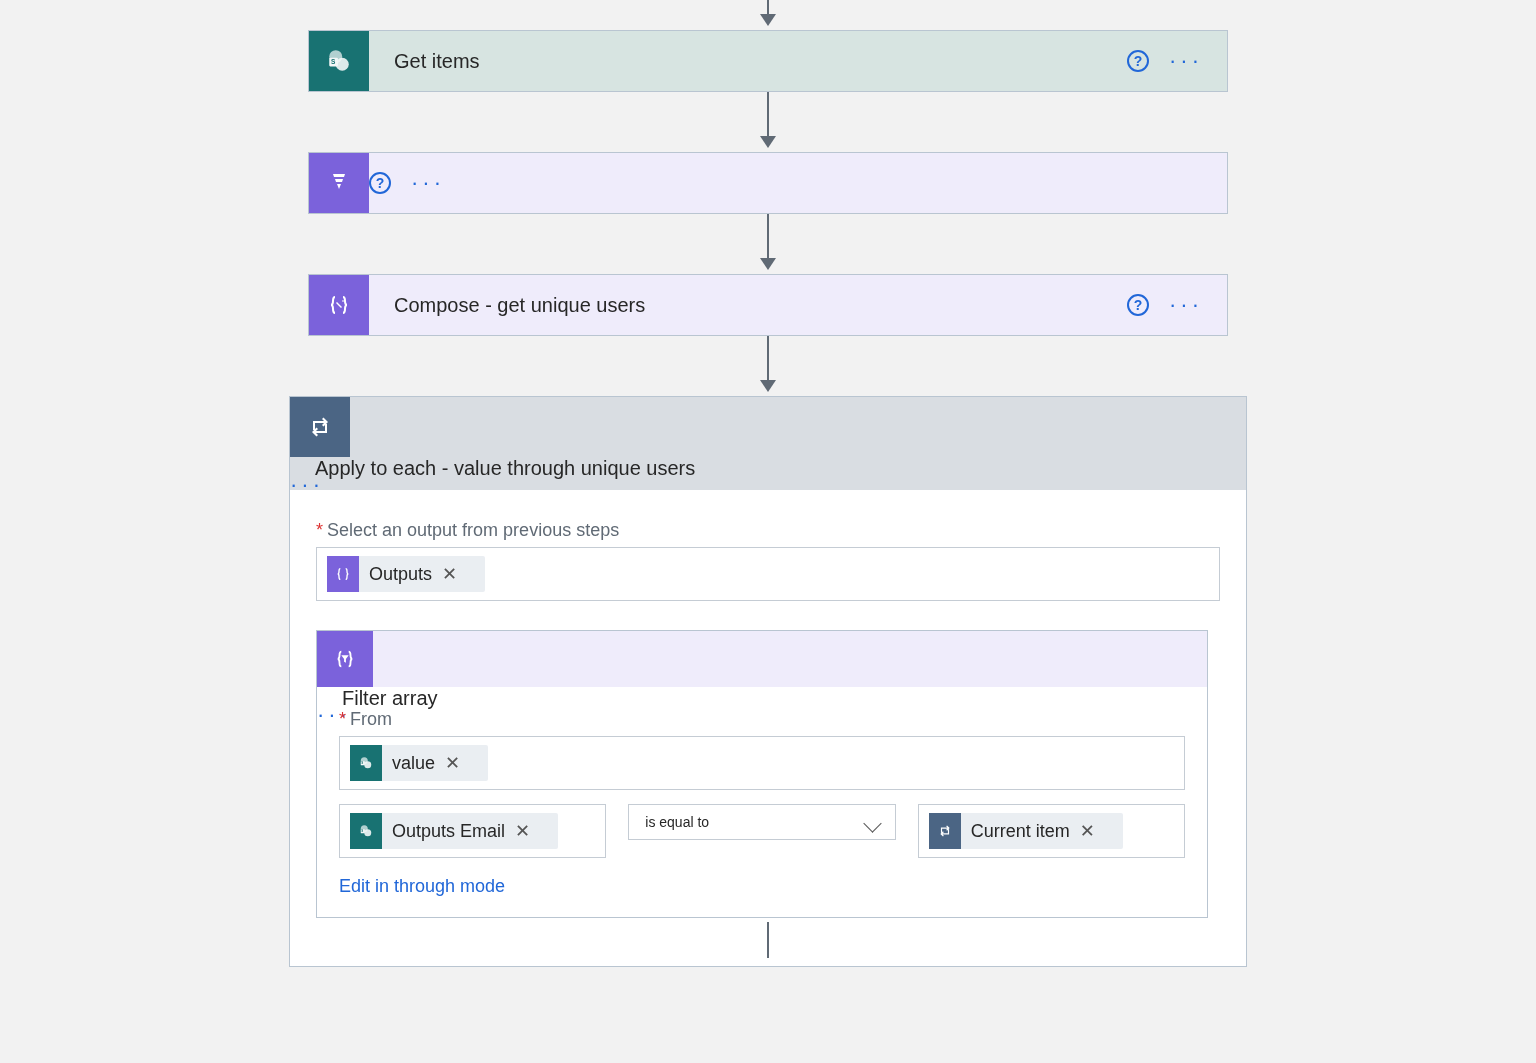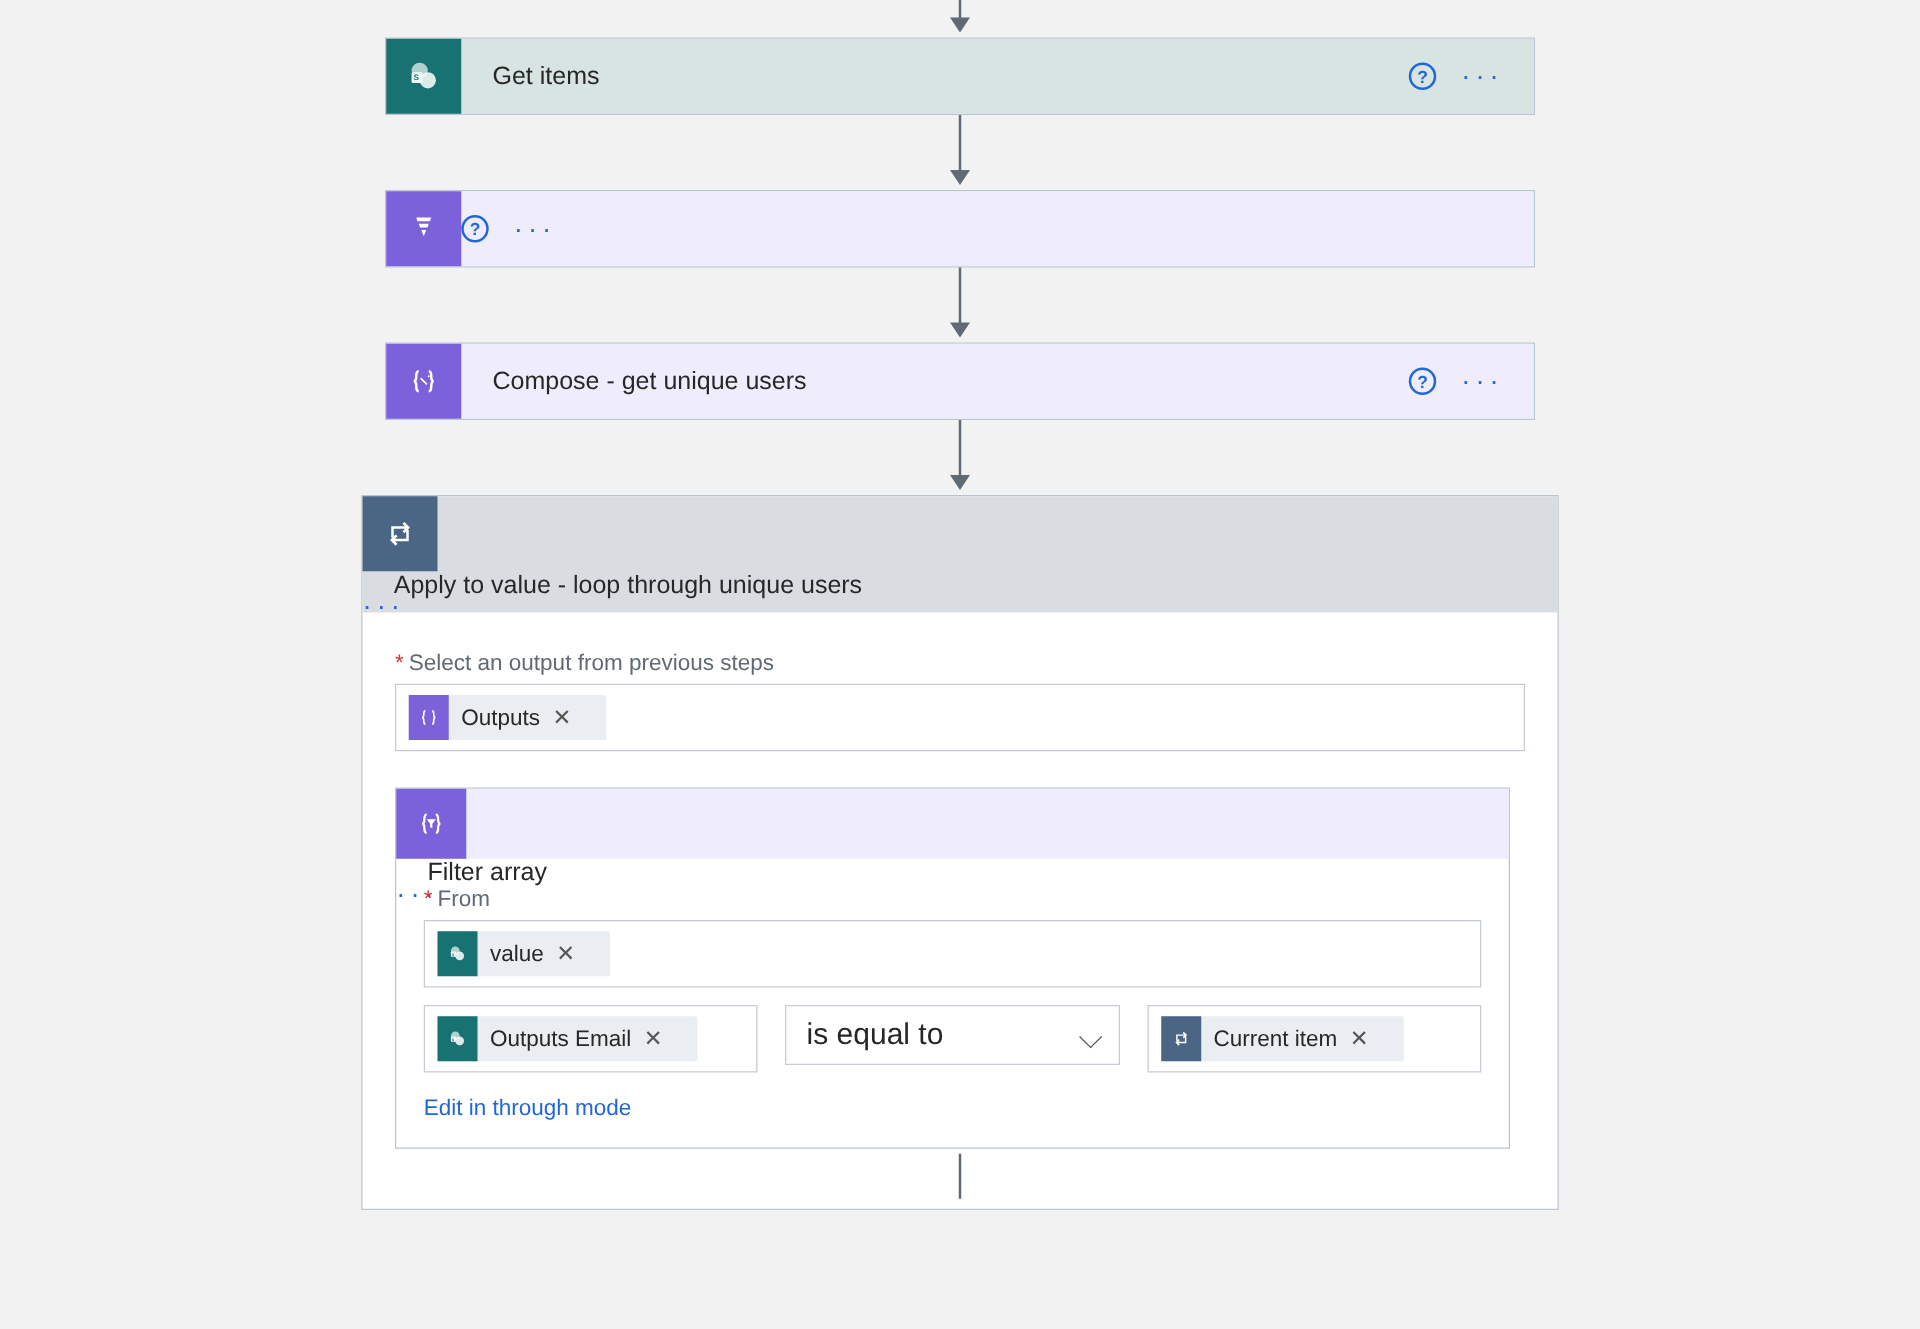--- a/index.html
+++ b/index.html
@@ -169,26 +169,26 @@
   .filter-row {
     display: flex;
     gap: 22px;
     margin-top: 14px;
   }
   .filter-row .picker-input { width: 270px; }
   .select-box {
     border: 1px solid #c5ccd4;
     background: var(--white);
     width: 270px;
-    height: 48px;
+    height: 36px;
     display: flex;
     align-items: center;
     justify-content: space-between;
     padding: 0 16px;
-    font-size: 24px;
+    font-size: 14px;
     color: var(--text);
   }
   .chev { width: 0; height: 0; position: relative; }
   .chev::before {
     content: "";
     position: absolute;
     right: 0;
     top: -5px;
     width: 12px;
     height: 12px;
@@ -268,21 +268,21 @@
 
     <div class="arrow"></div>
 
     <div class="container-card">
       <div class="bar slate-bg">
         <div class="tile slate">
           <svg class="glyph" width="24" height="24" viewBox="0 0 24 24">
               <path d="M5 6h11l-2-2 1.5-1.5L20 7l-4.5 4.5L14 10l2-2H7v7H5zM19 18H8l2 2-1.5 1.5L4 17l4.5-4.5L10 14l-2 2h9V9h2z"></path>
             </svg>
         </div>
-        <div class="title">Apply to value - loop through unique users</div>
+        <div class="title">Apply to each - value through unique users</div>
         <div class="actions">
           <div class="dots">···</div>
         </div>
       </div>
 
       <div class="container-body">
         <div class="field-label">
           <span class="req">*</span><span>Select an output from previous steps</span>
         </div>
         <div class="picker-input">

